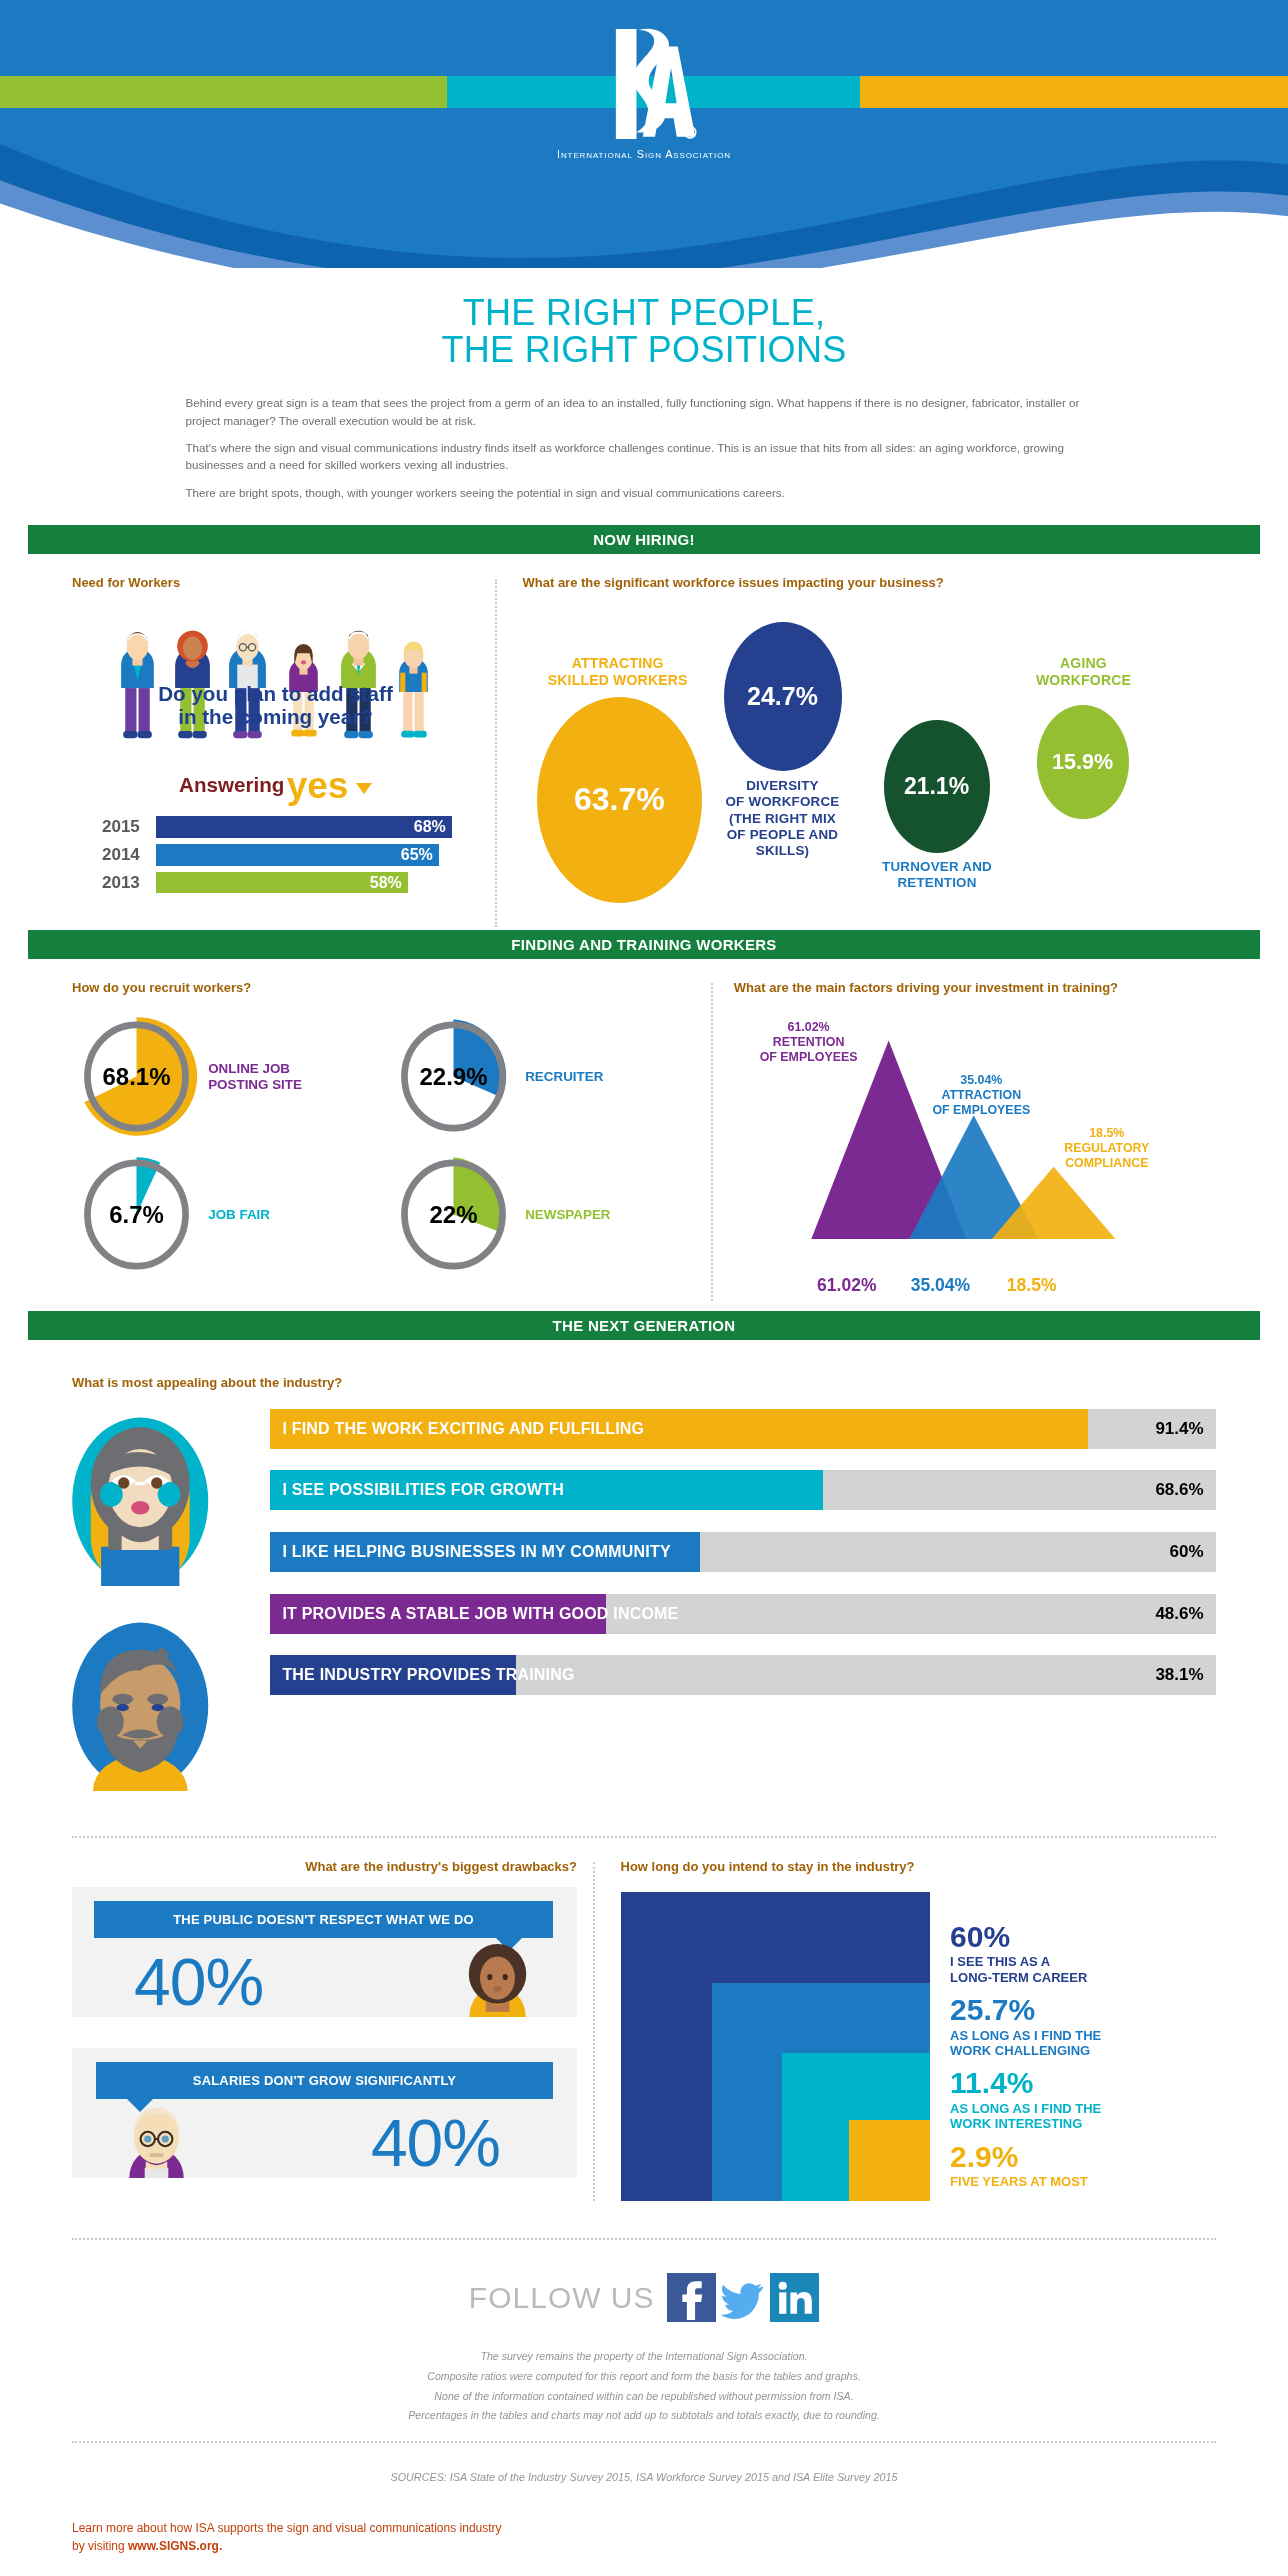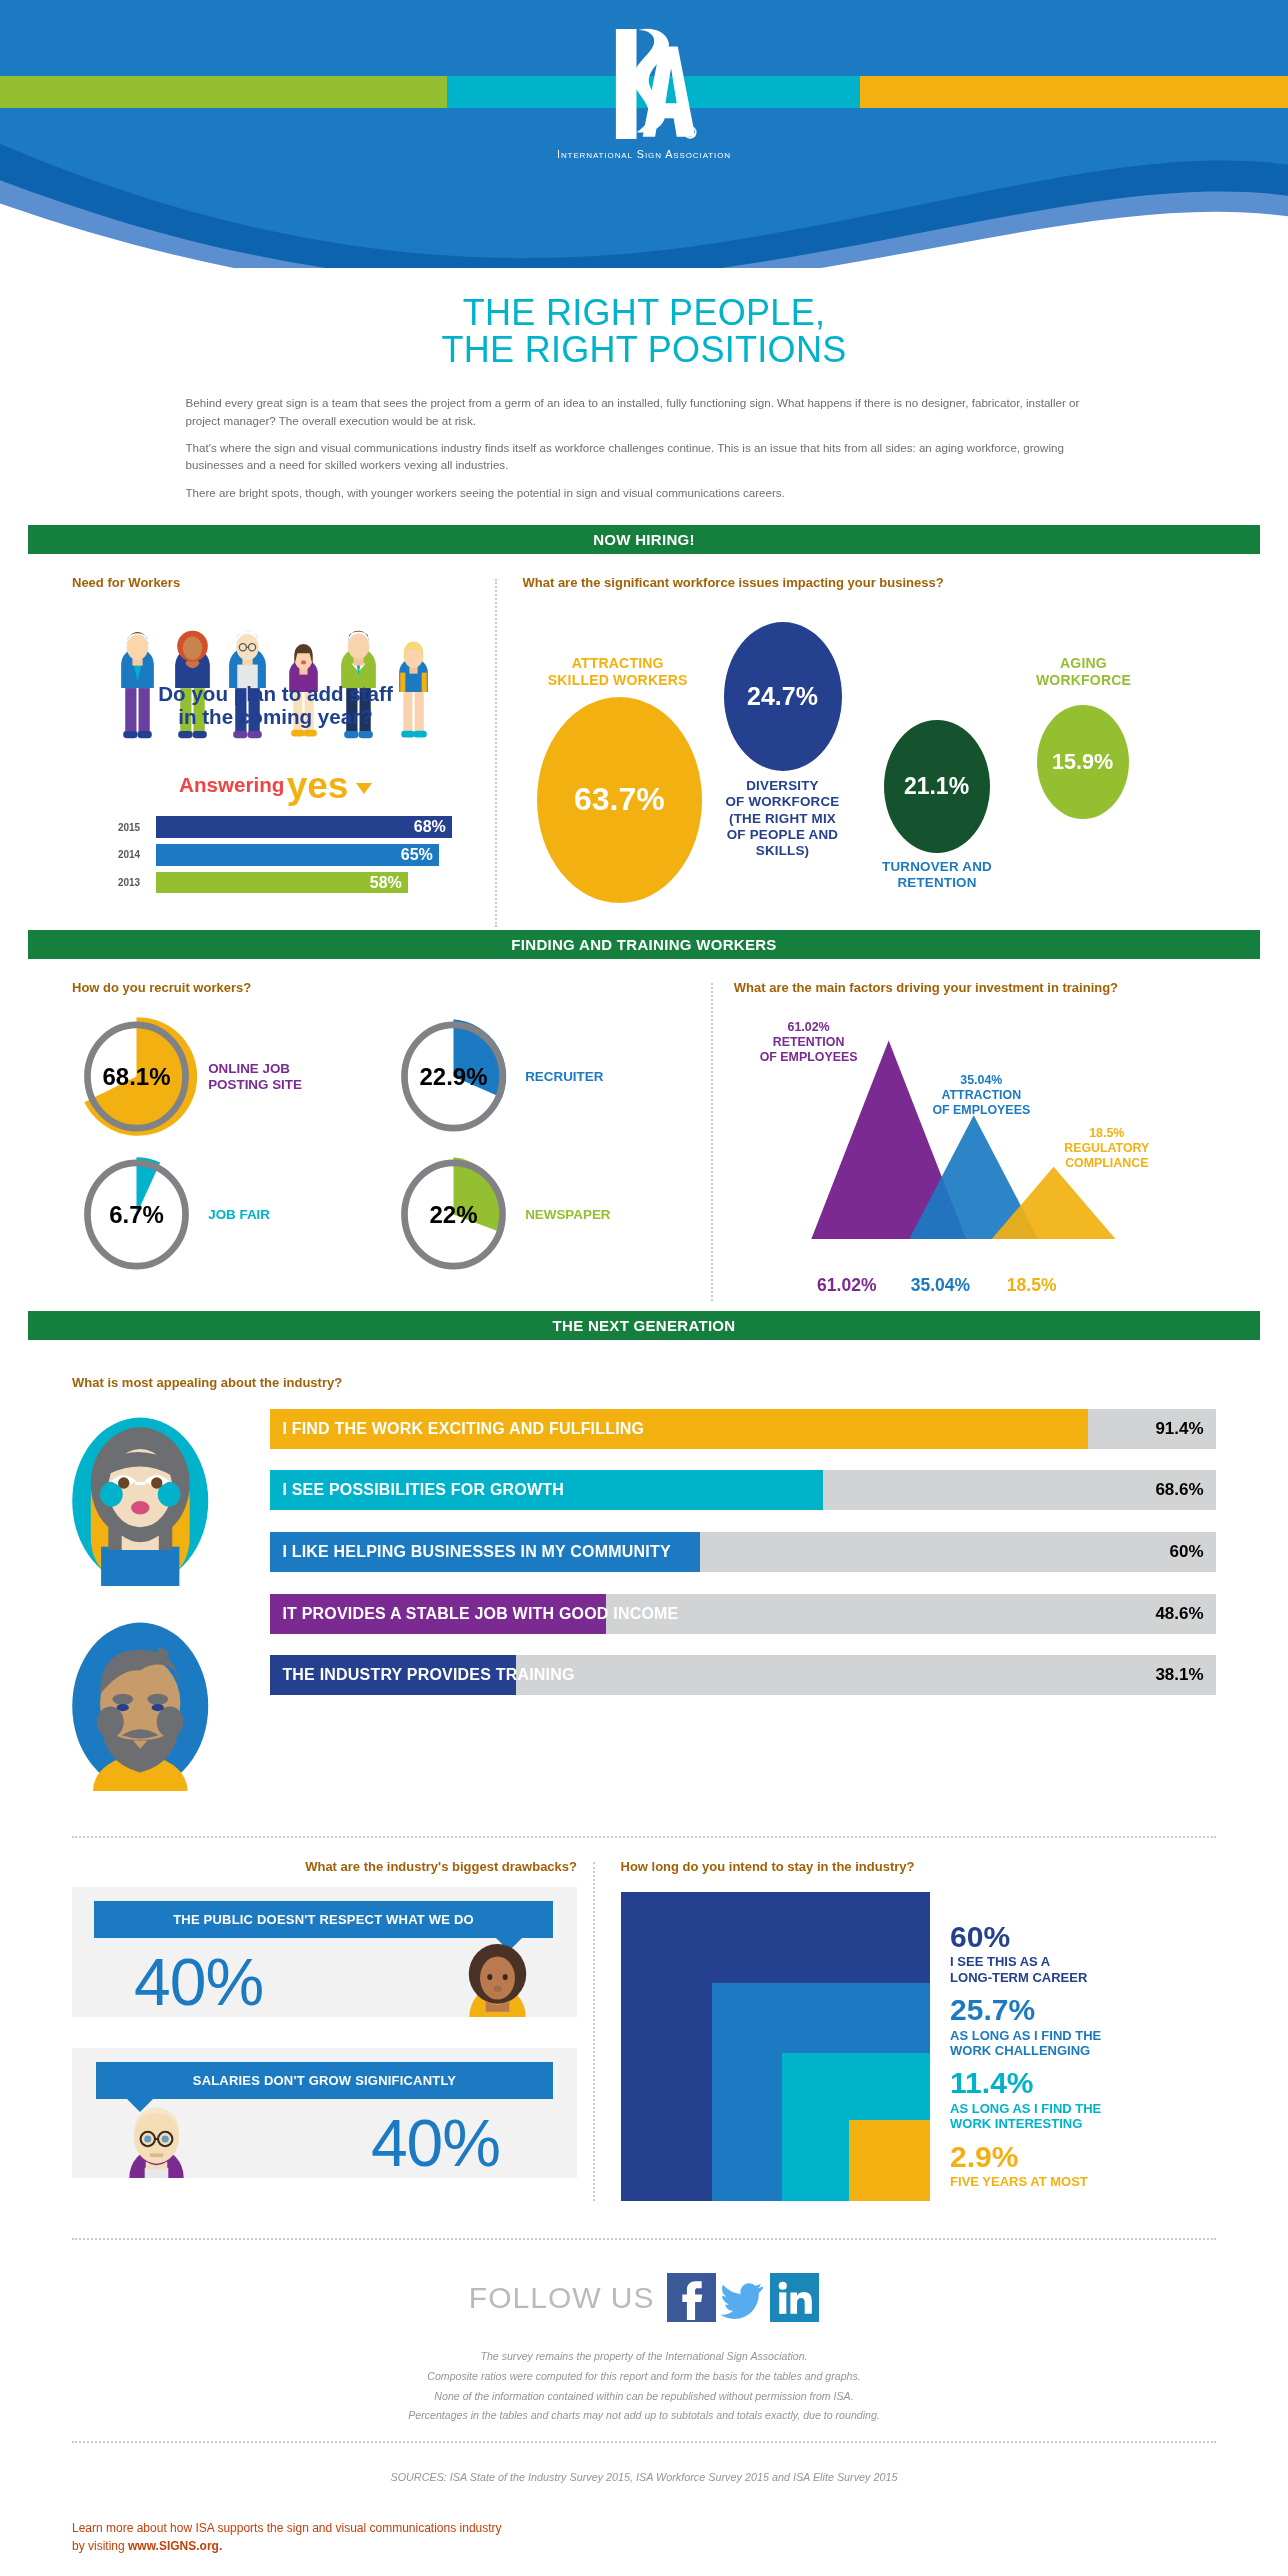--- a/index.html
+++ b/index.html
@@ -48,27 +48,27 @@
   .nh-left { width: 407px; position: relative; }
   .nh-divider { width: 0.5px; border-left: 2.1px dotted #c9cacb; margin: 3.1px 26px 0 15.5px; }
   .nh-right { flex: 1; }
 
   .people-row { display:flex; align-items:flex-end; justify-content:center; gap: 8.2px; margin-top: 13.4px; height: 155px; position: relative; }
   .person { width: 47px; position: relative; height: 149px; }
   .staff-q { position:absolute; left:0; top:78px; width: 407px; text-align:center;
              color:#1f3f8f; font-size: 20.6px; font-weight: 700; line-height:1.12; z-index: 4;
              font-family:"Liberation Sans",sans-serif; }
   .answering { text-align:center; margin-top: 6.2px; position: relative; }
-  .answering .a1 { color:#ef4444; font-size: 20.6px; font-weight: 700; vertical-align: 6.2px; }
+  .answering .a1 { color:#7f1d1d; font-size: 20.6px; font-weight: 700; vertical-align: 6.2px; }
   .answering .a2 { color:#f2b111; font-size: 37px; font-weight: 700; }
   .answering .caret { display:inline-block; width:0;height:0;border-left:8.8px solid transparent;border-right:8.8px solid transparent;border-top:11.3px solid #f2b111; vertical-align: 4.1px; margin-left: 5.2px;}
 
   .yearbars { margin-top: 9.3px; padding-left: 30px; }
   .yearrow { display: flex; align-items: center; margin-bottom: 6.2px; height: 21.6px; }
-  .yearlbl { width: 54px; text-align: center; font-size: 10px; font-weight: 700; color: #58595b; }
+  .yearlbl { width: 54px; text-align: left; font-size: 17px; font-weight: 700; color: #58595b; }
   .ybar { height: 21.6px; display: flex; align-items: center; justify-content: flex-end; padding-right: 6.2px;
           color: #fff; font-size: 16px; font-weight: 700; }
 
   
   .bubbles { position: relative; height: 319px; margin-top: 17.5px; }
   .bub { position: absolute; border-radius: 50%; display: flex; align-items: center; justify-content: center;
          color: #fff; font-weight: 700; font-family:"Liberation Sans Narrow","Liberation Sans",sans-serif; }
   .bublbl { position: absolute; text-align: center; font-weight: 700; line-height: 1.22;
             font-family:"Liberation Sans Narrow","Liberation Sans",sans-serif; letter-spacing:0.2px; }
 

